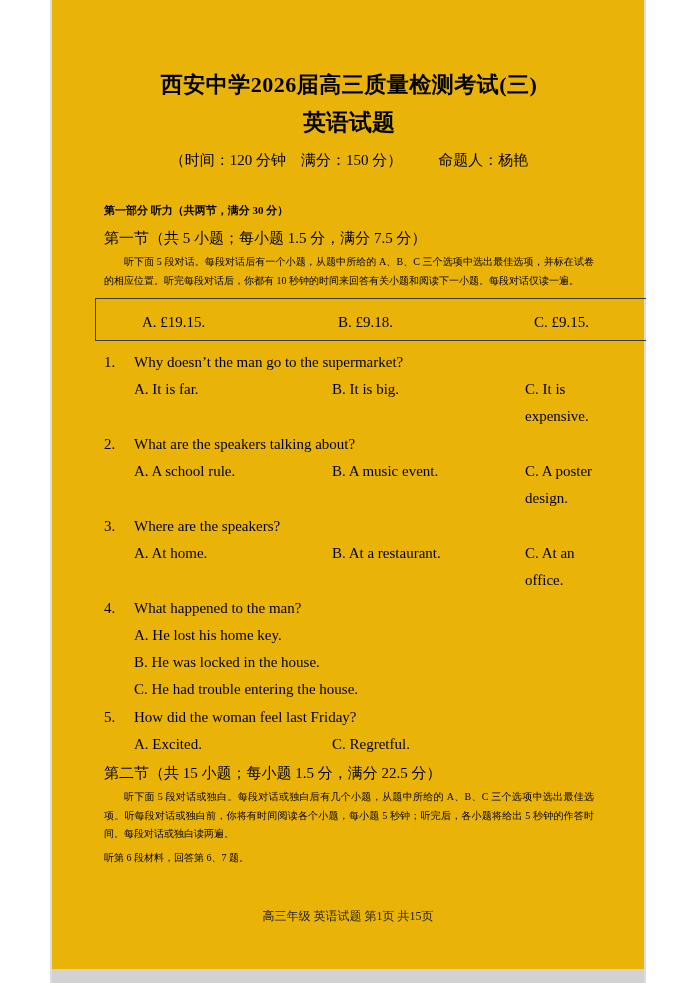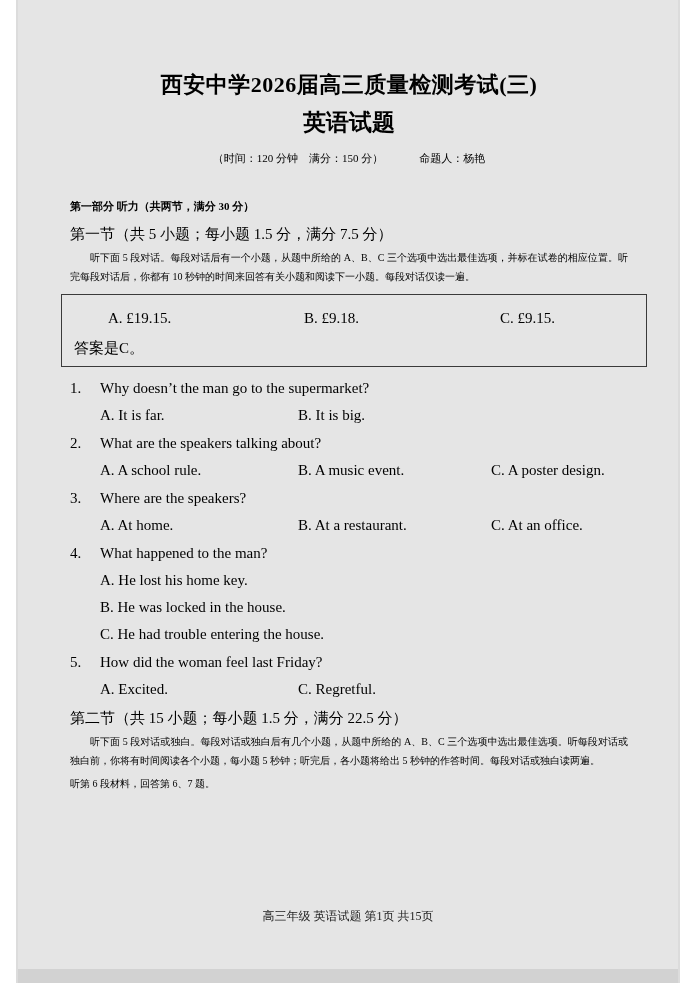--- a/index.html
+++ b/index.html
@@ -1,28 +1,28 @@
 <!DOCTYPE html>
 <html><head>
 <meta charset="utf-8">
 <style>
   * { box-sizing: border-box; margin: 0; padding: 0; }
   html, body { background: #ffffff; }
   body { font-family: "Liberation Serif", "DejaVu Serif", serif; color: #000; }
 
   .sheet {
-    width: 664px; height: 983px; margin: 0 auto; background: #e5e5e5; position: relative;
+    width: 596px; height: 983px; margin: 0 auto; background: #eab308; position: relative;
     padding: 70px 52px 0 54px;
     box-shadow: inset 2px 0 0 #dcdcdc, inset -2px 0 0 #dcdcdc, inset 0 -14px 0 #d2d2d2;
     overflow: hidden;
   }
 
   .title    { text-align: center; font-size: 22px; font-weight: bold; letter-spacing: .5px; }
   .subtitle { text-align: center; font-size: 23px; font-weight: bold; margin-top: 7px; }
-  .meta     { text-align: center; font-size: 11px; margin-top: 13px; }
+  .meta     { text-align: center; font-size: 15px; margin-top: 13px; }
   .meta .examiner { margin-left: 36px; }
 
   .sec-heading { font-size: 11px; font-weight: bold; margin-top: 33px; }
   .sub-heading { font-size: 15px; margin-top: 11px; }
 
   .para { font-size: 10px; line-height: 1.85; text-indent: 2em; text-align: justify; margin-top: 5px; }
   .para.no-indent { text-indent: 0; }
 
   .example-box {
     border: 1.5px solid #3a3a3a; margin: 8px 0 8px -9px; width: 586px;
@@ -65,33 +65,33 @@
   <div class="sec-heading">第一部分 听力（共两节，满分 30 分）</div>
   <div class="sub-heading">第一节（共 5 小题；每小题 1.5 分，满分 7.5 分）</div>
   <p class="para">听下面 5 段对话。每段对话后有一个小题，从题中所给的 A、B、C 三个选项中选出最佳选项，并标在试卷的相应位置。听完每段对话后，你都有 10 秒钟的时间来回答有关小题和阅读下一小题。每段对话仅读一遍。</p>
 
   <div class="example-box">
     <div class="ex-options">
       <span class="oa">A. £19.15.</span>
       <span class="ob">B. £9.18.</span>
       <span class="oc">C. £9.15.</span>
     </div>
-    <div class="ex-answer">答案是C。</div>
   </div>
 
   <div class="questions">
 
     <div class="q">
       <div class="q-line">
         <span class="q-num">1.</span>
         <span class="q-text">Why doesn’t the man go to the supermarket?</span>
       </div>
       <div class="opt-row">
         <span class="oa">A. It is far.</span>
         <span class="ob">B. It is big.</span>
+        <span class="oc">C. It is expensive.</span>
       </div>
     </div>
 
     <div class="q">
       <div class="q-line">
         <span class="q-num">2.</span>
         <span class="q-text">What are the speakers talking about?</span>
       </div>
       <div class="opt-row">
         <span class="oa">A. A school rule.</span>

